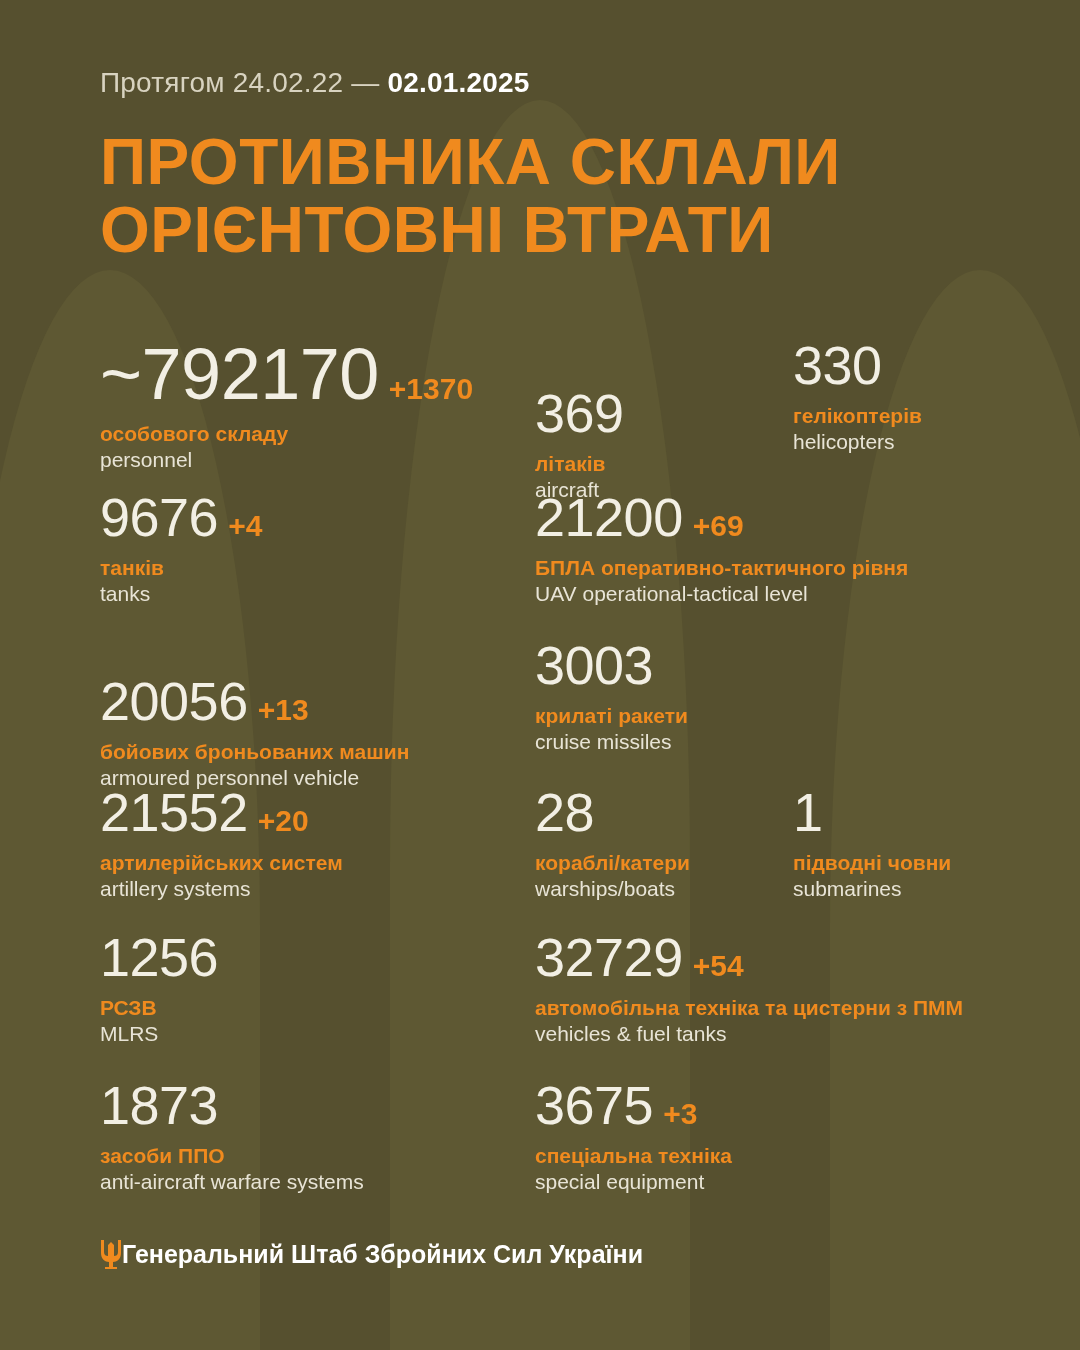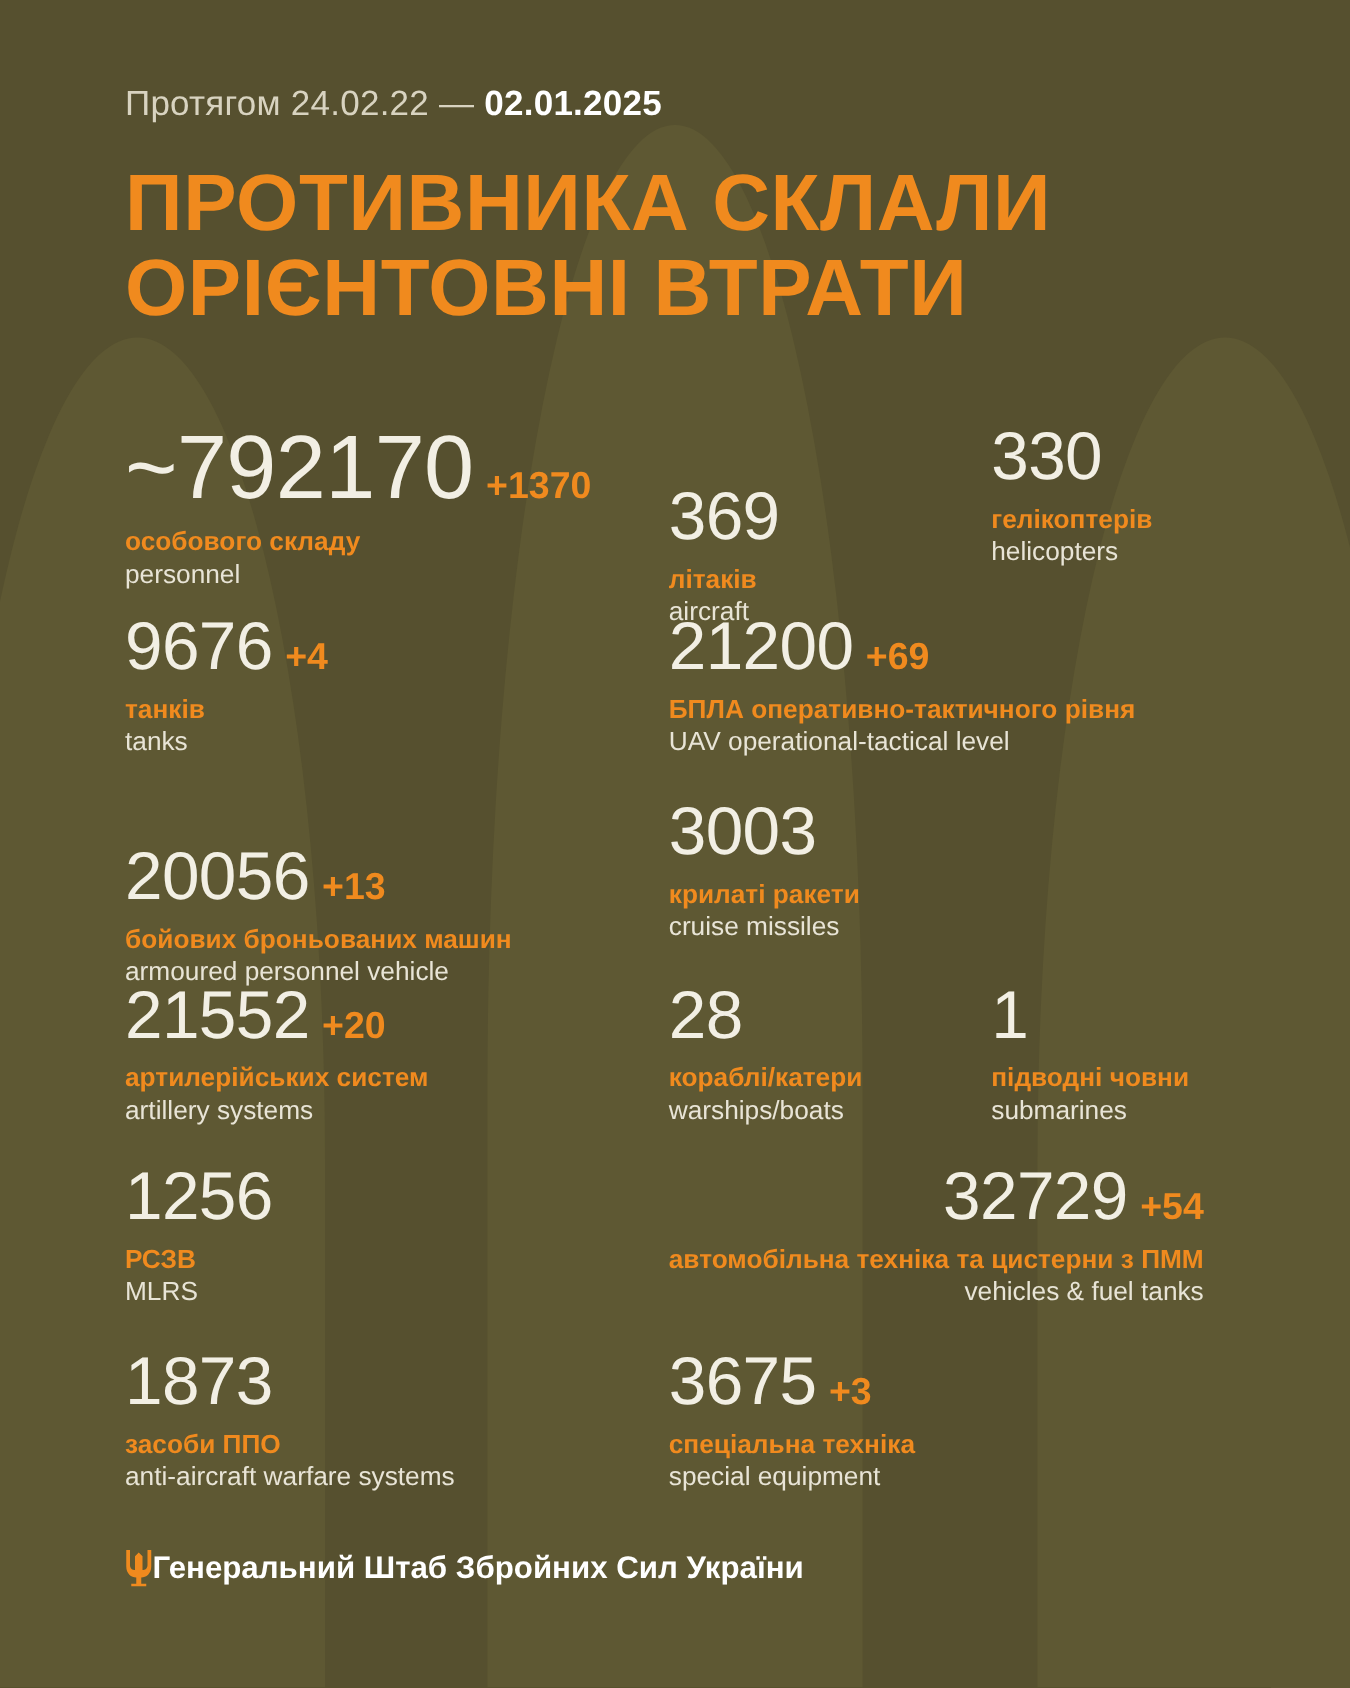--- a/index.html
+++ b/index.html
@@ -189,21 +189,21 @@
       <div class="lbl-ua">підводні човни</div>
       <div class="lbl-en">submarines</div>
     </div>
 
     <div class="item" style="left:100px; top:930px;">
       <span class="num">1256</span><span class="delta"></span>
       <div class="lbl-ua">РСЗВ</div>
       <div class="lbl-en">MLRS</div>
     </div>
 
-    <div class="item" style="left:535px; top:930px;text-align:right;">
+    <div class="item" style="left:535px; top:930px;">
       <span class="num">32729</span><span class="delta">+54</span>
       <div class="lbl-ua">автомобільна техніка та цистерни з ПММ</div>
       <div class="lbl-en">vehicles &amp; fuel tanks</div>
     </div>
 
     <div class="item" style="left:100px; top:1078px;">
       <span class="num">1873</span><span class="delta"></span>
       <div class="lbl-ua">засоби ППО</div>
       <div class="lbl-en">anti-aircraft warfare systems</div>
     </div>

